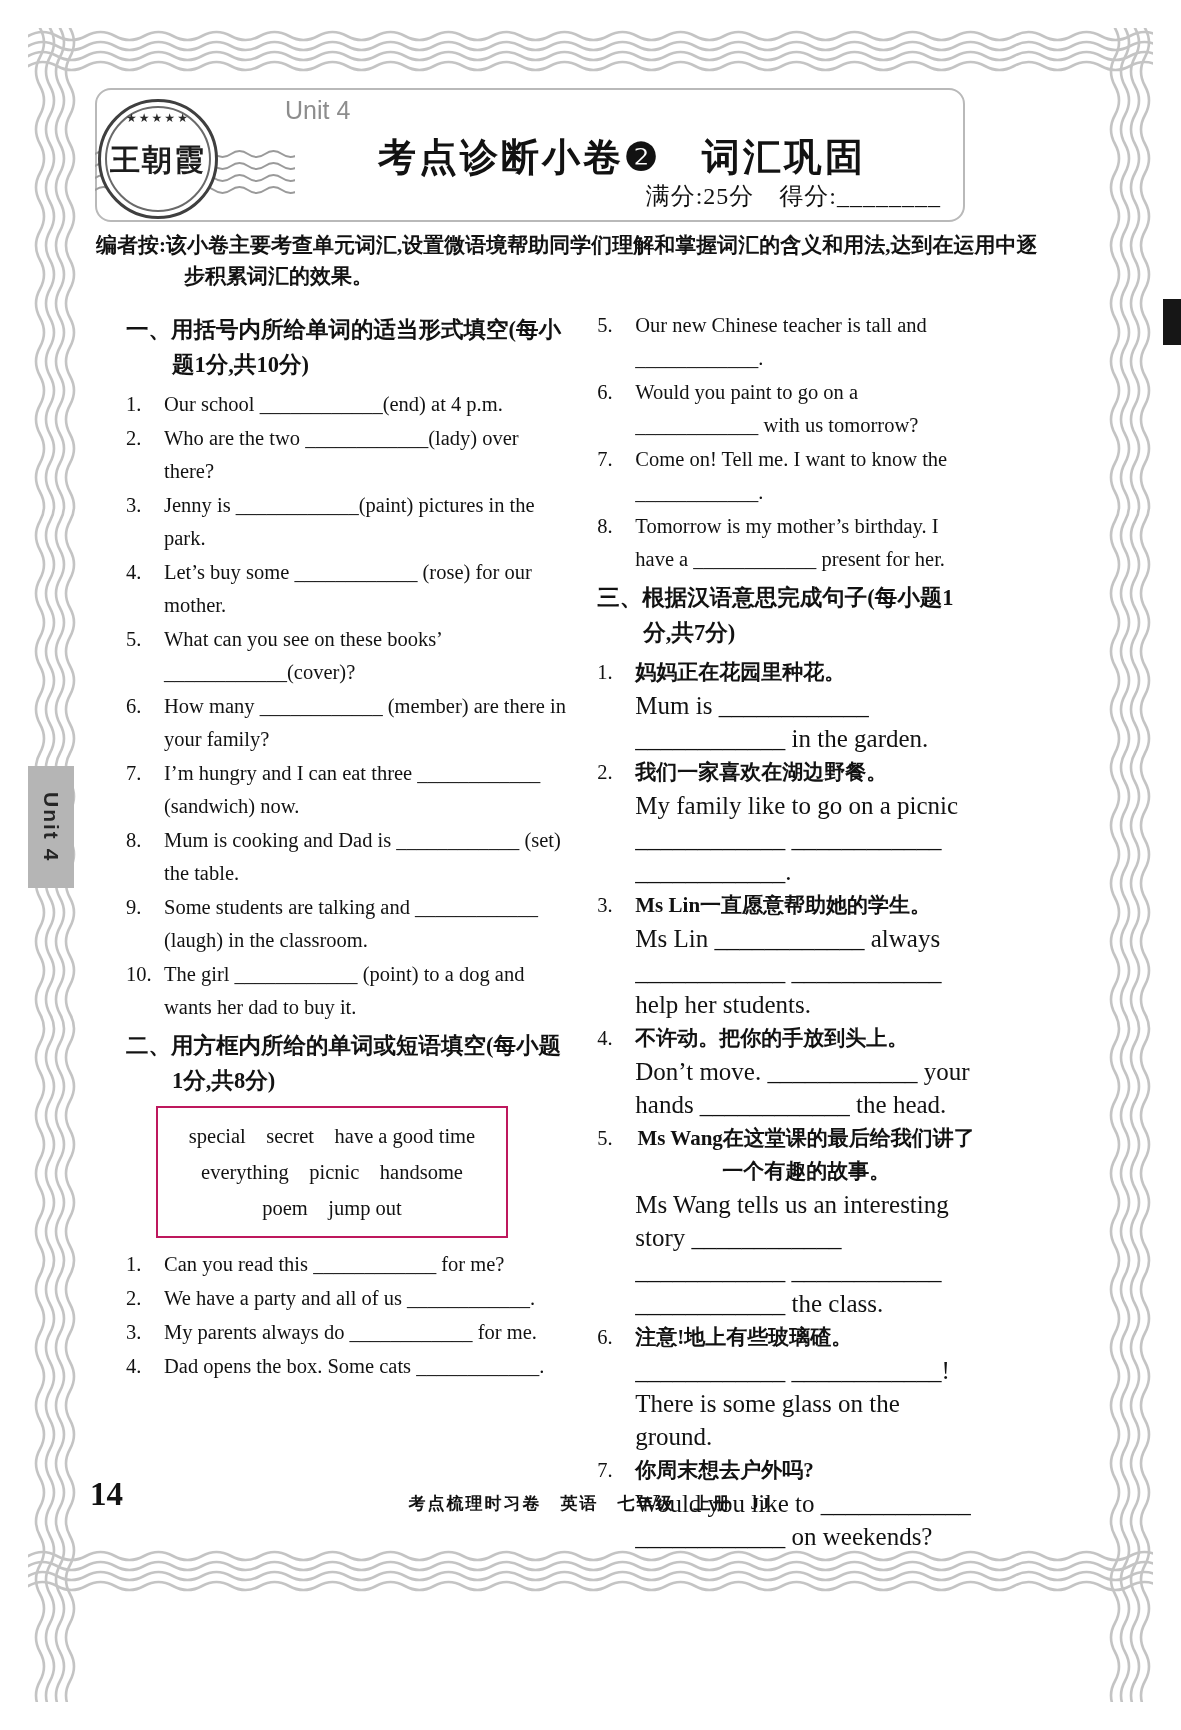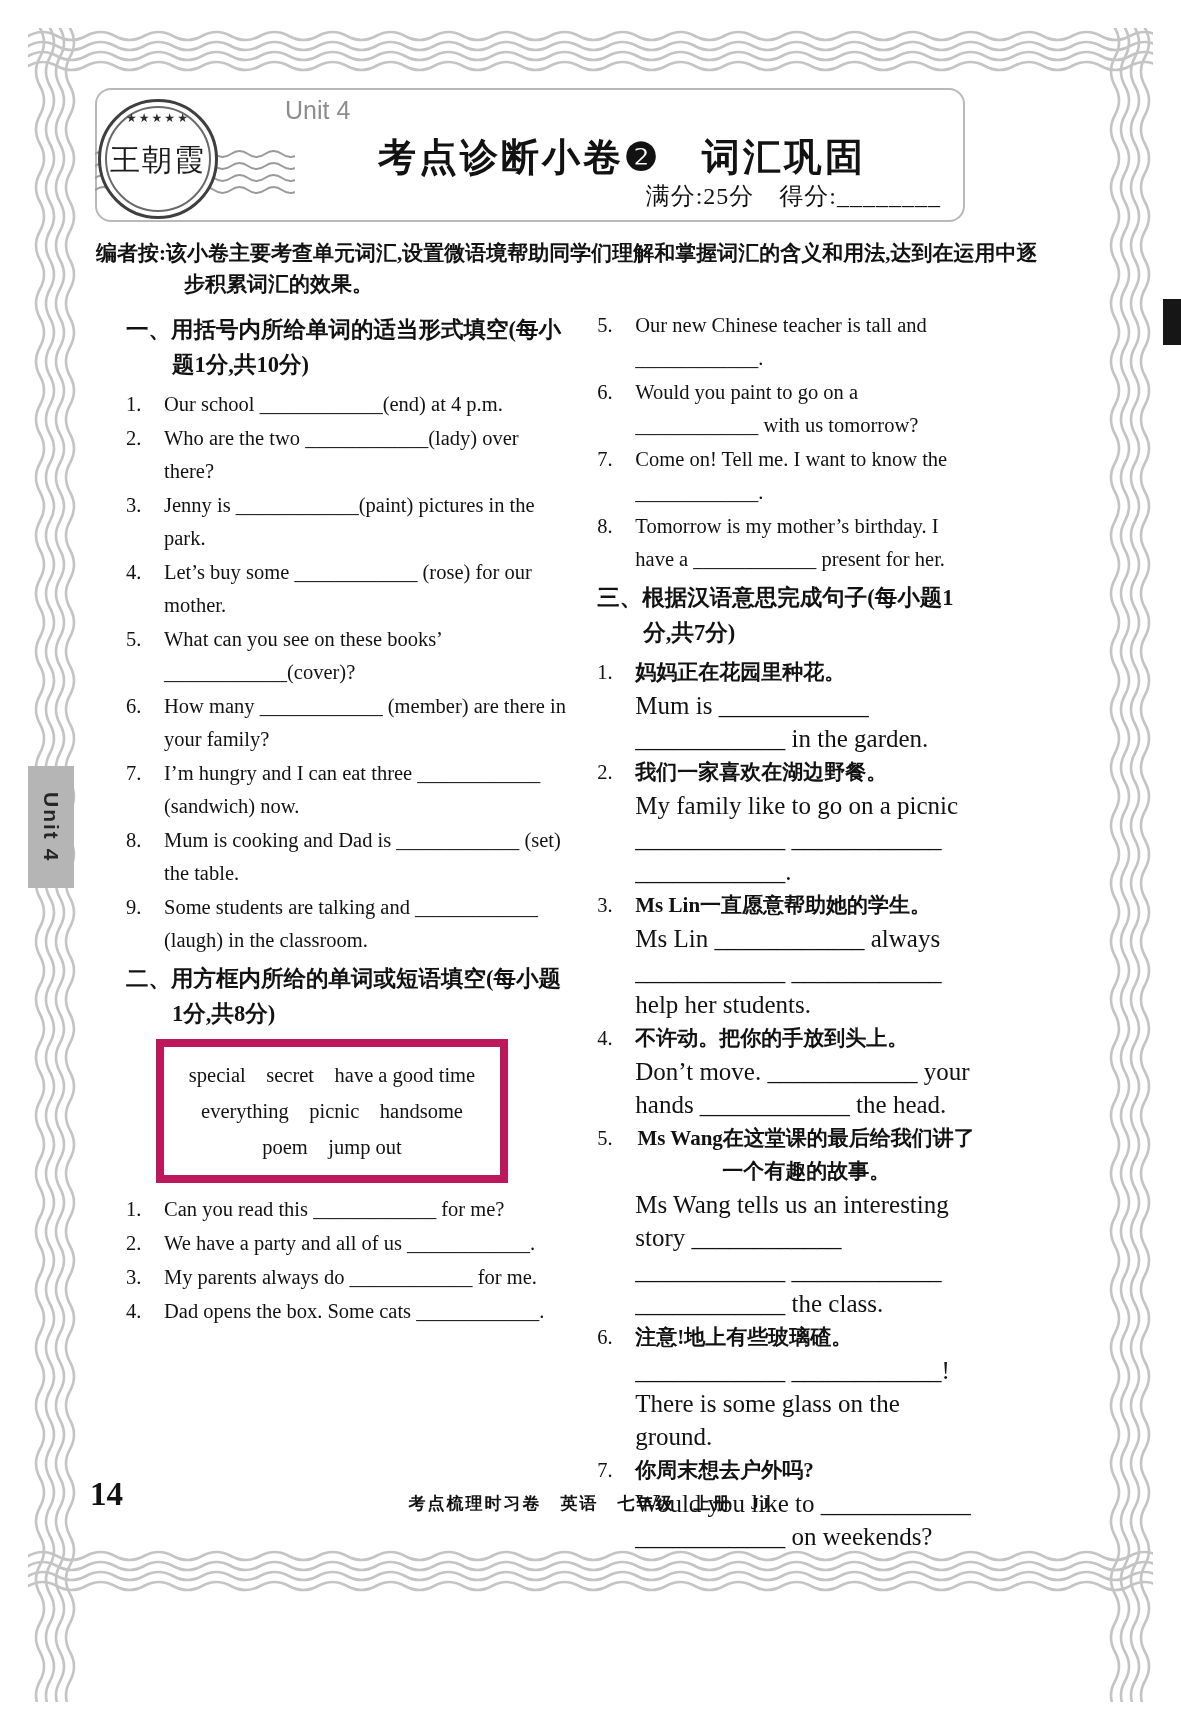--- a/index.html
+++ b/index.html
@@ -44,27 +44,27 @@
     border: 3px solid #3f3f3f; background: #fff; z-index: 2;
     box-sizing: border-box;
   }
   .logo-inner { position: absolute; inset: 4px; border: 2px solid #6a6a6a; border-radius: 50%; }
   .logo-stars {
     position: absolute; top: 9px; left: 0; right: 0;
     text-align: center; font-size: 12px; letter-spacing: 2px; color: #2b2b2b;
   }
   .logo-brand {
     position: absolute; top: 38px; left: 0; right: 0;
-    text-align: center; font-size: 30px; font-weight: normal;
+    text-align: center; font-size: 30px; font-weight: bold;
     color: #1c1c1c; letter-spacing: 2px;
   }
 
   
   .editor-note {
-    position: absolute; left: 96px; top: 238px; width: 874px;
+    position: absolute; left: 96px; top: 230px; width: 874px;
     font-size: 21px; font-weight: bold; line-height: 31px;
     padding-left: 88px; text-indent: -88px;
   }
 
   
   .columns {
     position: absolute; left: 95px; top: 308px; width: 882px;
     display: flex; gap: 28px;
   }
   .col-left  { width: 460px; margin-left: 31px; }
@@ -76,21 +76,21 @@
   }
   .q { display: flex; font-size: 20.5px; line-height: 33px; margin: 1px 0; }
   .qnum { flex: 0 0 38px; }
   .qtext { flex: 1; }
   .q3-cn { font-size: 21px; font-weight: bold; line-height: 33px; }
   .q3-en { font-size: 25px; line-height: 33px; }
 
   .word-box {
     box-sizing: border-box;
     margin: 8px 0 10px 30px; width: 352px;
-    border: 8px solid #be185d; padding: 10px 8px;
+    border: 2px solid #be185d; padding: 10px 8px;
     text-align: center; font-size: 20.5px; line-height: 36px;
   }
 
   
   .page-num {
     position: absolute; left: 90px; top: 1476px;
     font-size: 33px; font-weight: bold;
   }
   .footer-text {
     position: absolute; left: 150px; top: 1492px; width: 880px;
@@ -219,20 +219,24 @@
           <div class="q">
             <span class="qnum">8.</span>
             <span class="qtext">Mum is cooking and Dad is ____________ (set) the table.</span>
           </div>
 
           <div class="q">
             <span class="qnum">9.</span>
             <span class="qtext">Some students are talking and ____________ (laugh) in the classroom.</span>
           </div>
 
+          <div class="q">
+            <span class="qnum">10.</span>
+            <span class="qtext">The girl ____________ (point) to a dog and wants her dad to buy it.</span>
+          </div>
         </div>
 
       <div class="sec-heading">二、用方框内所给的单词或短语填空(每小题1分,共8分)</div>
 
       <div class="word-box">
 
           <div>special　secret　have a good time</div>
 
           <div>everything　picnic　handsome</div>
 

